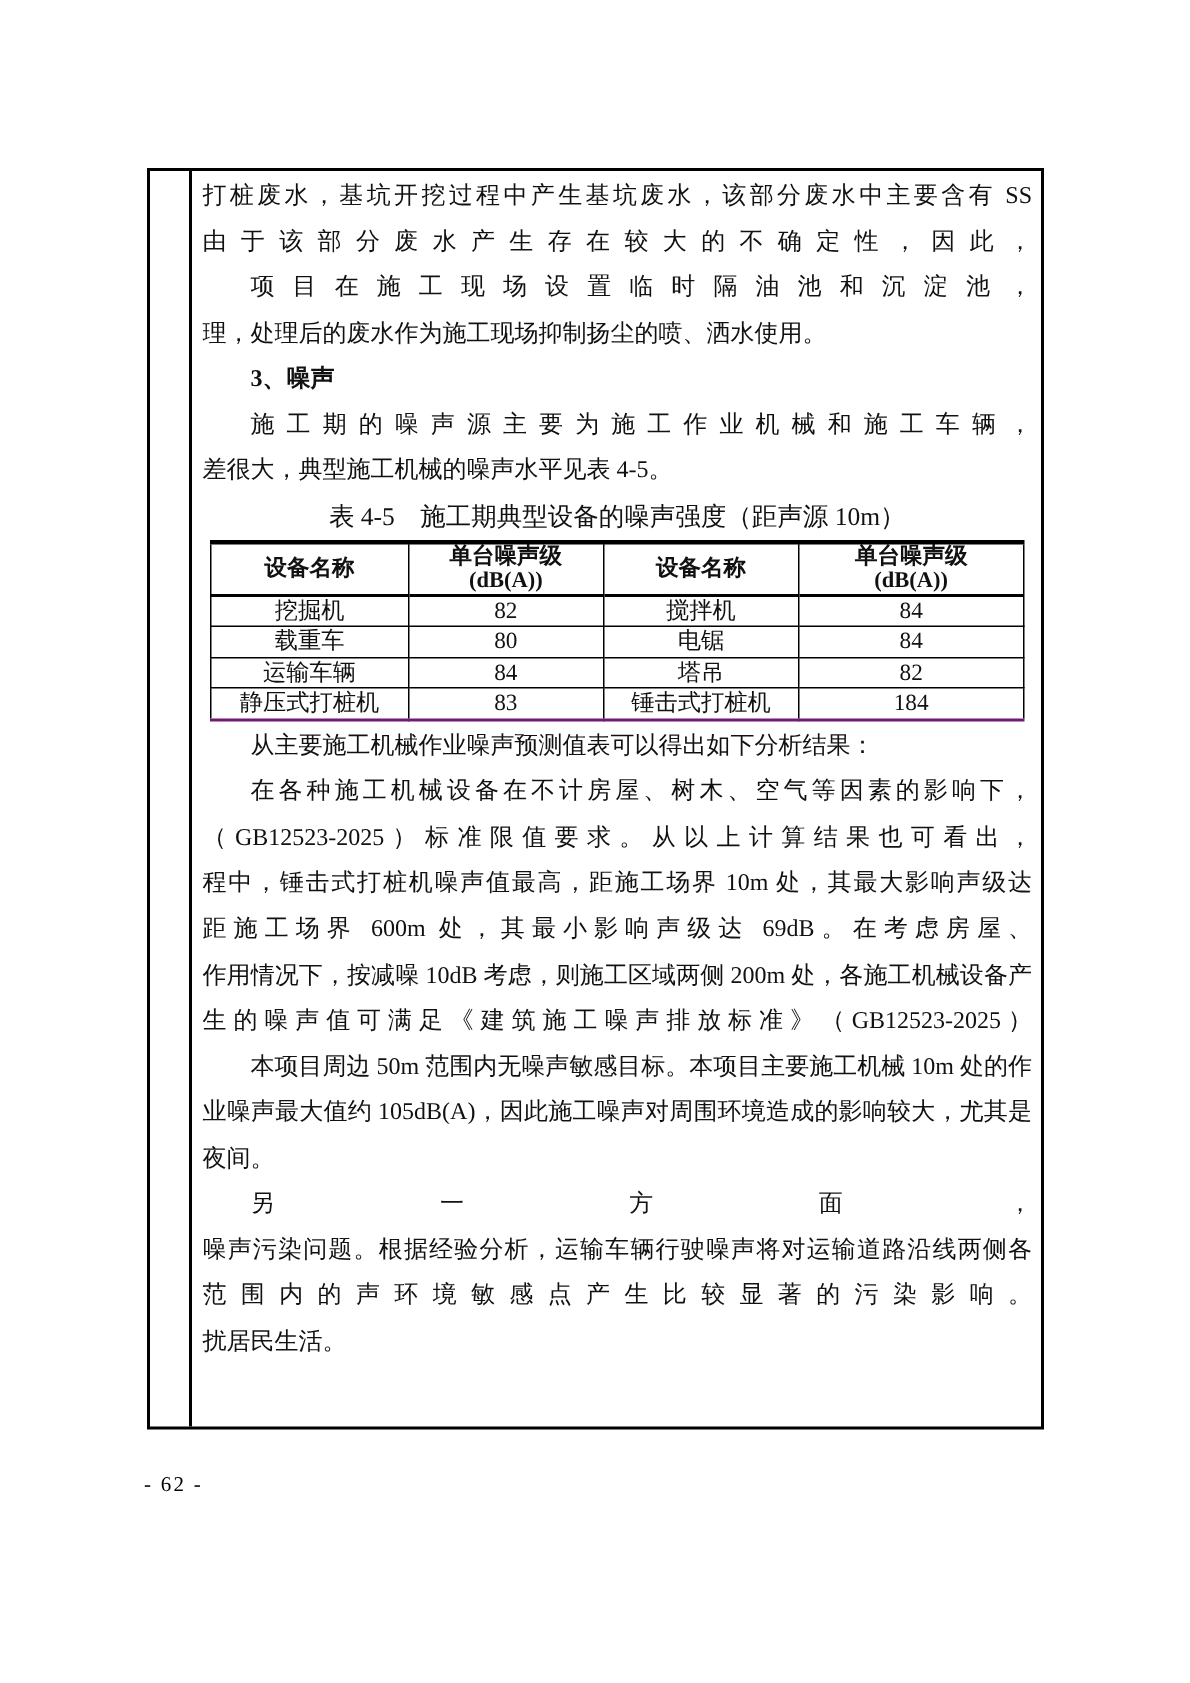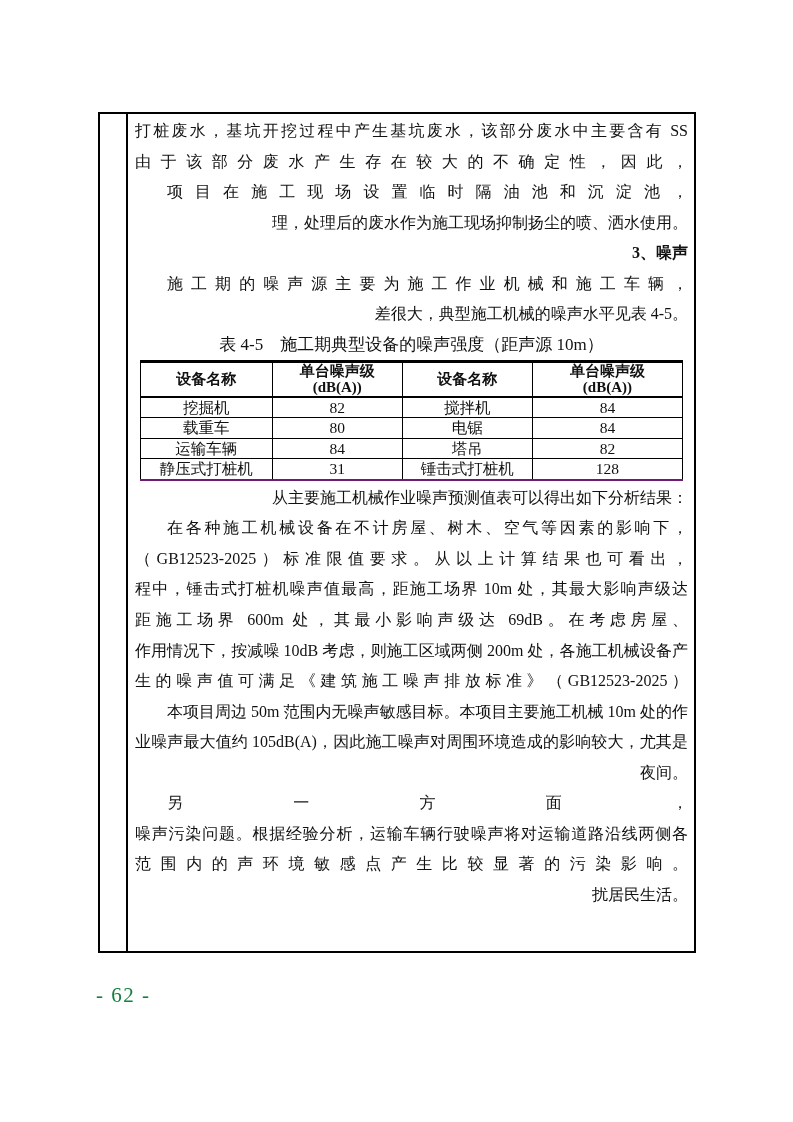--- a/index.html
+++ b/index.html
@@ -26,21 +26,21 @@
     flex: 0 0 26px;
     border-right: 2px solid #000;
   }
   .content-col {
     flex: 1;
     padding: 2px 6px 0 7px;
     font-size: 16px;
     line-height: 30.55px;
     overflow: hidden;
   }
-  .ln { white-space: nowrap; text-align: right; }
+  .ln { white-space: nowrap; }
   .indent { text-indent: 2em; }
   .bold { font-weight: bold; }
   .fill {
     white-space: normal;
     text-align: justify;
     text-align-last: justify;
     word-break: keep-all;
     overflow: hidden;
     height: 30.55px;
   }
@@ -79,23 +79,23 @@
     text-align: center;
     vertical-align: middle;
     padding: 0;
     white-space: nowrap;
     overflow: hidden;
   }
   .page-number {
     position: absolute;
     left: 96px;
     top: 983px;
-    font-size: 21px;
+    font-size: 14px;
     letter-spacing: 1.5px;
-    color: #15803d;
+    color: #000000;
   }
 </style>
 </head>
 <body>
 
 <div class="page">
 
   <div class="doc-frame">
     <div class="stub-col"></div>
 
@@ -144,23 +144,23 @@
             <td>84</td>
           </tr>
           <tr>
             <td>运输车辆</td>
             <td>84</td>
             <td>塔吊</td>
             <td>82</td>
           </tr>
           <tr>
             <td>静压式打桩机</td>
-            <td>31</td>
+            <td>83</td>
             <td>锤击式打桩机</td>
-            <td>128</td>
+            <td>184</td>
           </tr>
         </tbody>
       </table>
 
       <div class="ln indent">从主要施工机械作业噪声预测值表可以得出如下分析结果：</div>
       <div class="ln fill indent">在各种施工机械设备在不计房屋、树木、空气等因素的影响下，经距离衰减</div>
       <div class="ln fill">（GB12523-2025）标准限值要求。从以上计算结果也可看出，在拟建项目建设过</div>
       <div class="ln fill">程中，锤击式打桩机噪声值最高，距施工场界 10m 处，其最大影响声级达 105dB，</div>
       <div class="ln fill">距施工场界 600m 处，其最小影响声级达 69dB。在考虑房屋、树木等因素的减噪</div>
       <div class="ln fill">作用情况下，按减噪 10dB 考虑，则施工区域两侧 200m 处，各施工机械设备产</div>

